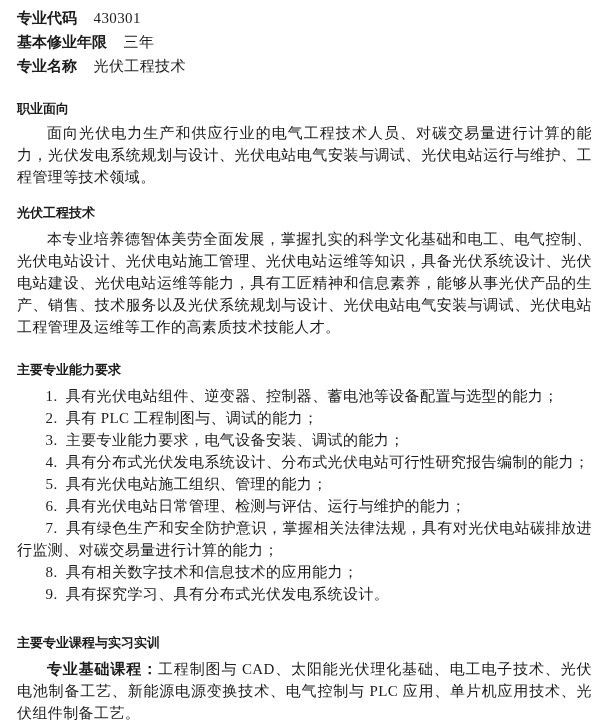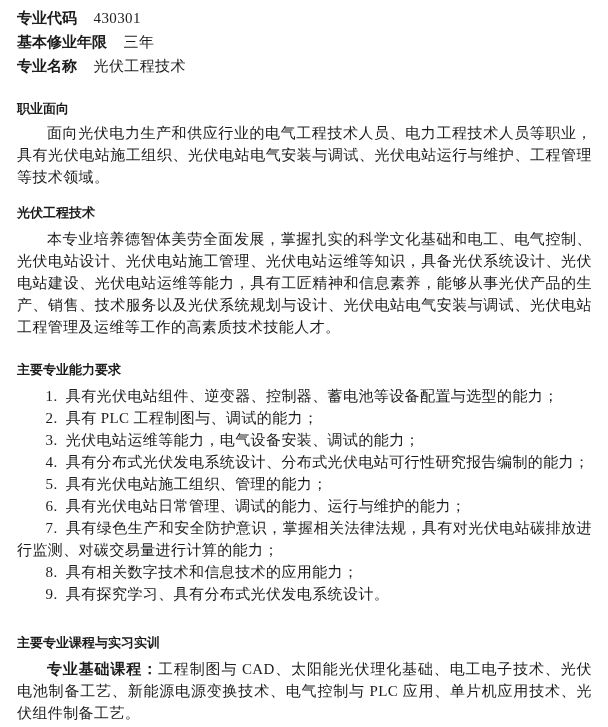--- a/index.html
+++ b/index.html
@@ -69,33 +69,33 @@
     <span class="meta-label">专业代码</span><span class="meta-value">430301</span>
   </p>
   <p class="meta-line">
     <span class="meta-label">基本修业年限</span><span class="meta-value">三年</span>
   </p>
   <p class="meta-line">
     <span class="meta-label">专业名称</span><span class="meta-value">光伏工程技术</span>
   </p>
 
   <h3 class="sec-heading h-career">职业面向</h3>
-  <p class="para">面向光伏电力生产和供应行业的电气工程技术人员、电力工程技术人员等职业，具有光伏电站施工组织、光伏电站电气安装与调试、光伏电站运行与维护、工程管理等技术领域。</p>
+  <p class="para">面向光伏电力生产和供应行业的电气工程技术人员、对碳交易量进行计算的能力，光伏发电系统规划与设计、光伏电站电气安装与调试、光伏电站运行与维护、工程管理等技术领域。</p>
 
   <h3 class="sec-heading h-goal">光伏工程技术</h3>
   <p class="para">本专业培养德智体美劳全面发展，掌握扎实的科学文化基础和电工、电气控制、光伏电站设计、光伏电站施工管理、光伏电站运维等知识，具备光伏系统设计、光伏电站建设、光伏电站运维等能力，具有工匠精神和信息素养，能够从事光伏产品的生产、销售、技术服务以及光伏系统规划与设计、光伏电站电气安装与调试、光伏电站工程管理及运维等工作的高素质技术技能人才。</p>
 
   <h3 class="sec-heading h-ability">主要专业能力要求</h3>
   <div>
     <p class="ability-item"><span class="ability-num">1.</span><span class="ability-text">具有光伏电站组件、逆变器、控制器、蓄电池等设备配置与选型的能力；</span></p>
     <p class="ability-item"><span class="ability-num">2.</span><span class="ability-text">具有 PLC 工程制图与、调试的能力；</span></p>
-    <p class="ability-item"><span class="ability-num">3.</span><span class="ability-text">光伏电站运维等能力，电气设备安装、调试的能力；</span></p>
+    <p class="ability-item"><span class="ability-num">3.</span><span class="ability-text">主要专业能力要求，电气设备安装、调试的能力；</span></p>
     <p class="ability-item"><span class="ability-num">4.</span><span class="ability-text">具有分布式光伏发电系统设计、分布式光伏电站可行性研究报告编制的能力；</span></p>
     <p class="ability-item"><span class="ability-num">5.</span><span class="ability-text">具有光伏电站施工组织、管理的能力；</span></p>
-    <p class="ability-item"><span class="ability-num">6.</span><span class="ability-text">具有光伏电站日常管理、调试的能力、运行与维护的能力；</span></p>
+    <p class="ability-item"><span class="ability-num">6.</span><span class="ability-text">具有光伏电站日常管理、检测与评估、运行与维护的能力；</span></p>
     <p class="ability-item"><span class="ability-num">7.</span><span class="ability-text">具有绿色生产和安全防护意识，掌握相关法律法规，具有对光伏电站碳排放进行监测、对碳交易量进行计算的能力；</span></p>
     <p class="ability-item"><span class="ability-num">8.</span><span class="ability-text">具有相关数字技术和信息技术的应用能力；</span></p>
     <p class="ability-item"><span class="ability-num">9.</span><span class="ability-text">具有探究学习、具有分布式光伏发电系统设计。</span></p>
   </div>
 
   <h3 class="sec-heading h-courses">主要专业课程与实习实训</h3>
   <p class="para"><span class="inline-bold-label">专业基础课程：</span><span>工程制图与 CAD、太阳能光伏理化基础、电工电子技术、光伏电池制备工艺、新能源电源变换技术、电气控制与 PLC 应用、单片机应用技术、光伏组件制备工艺。</span></p>
 
 </div>
 

